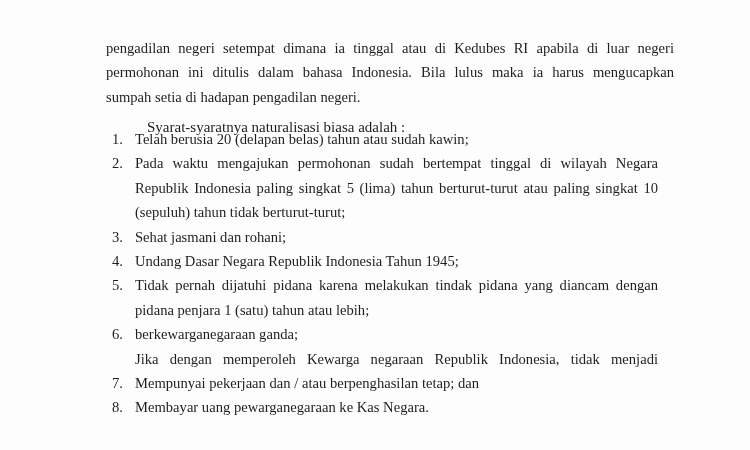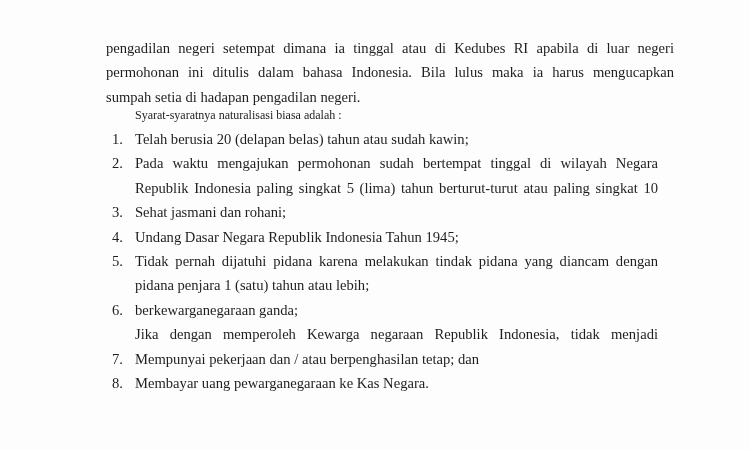--- a/index.html
+++ b/index.html
@@ -33,23 +33,23 @@
     .para {
       top: 20px;
       margin: 16px;
       text-align: justify;
       text-align-last: left;
     }
     .intro {
       position: absolute;
       left: 135px;
       top: 103px;
-      font-size: 12px;
+      font-size: 15px;
       line-height: 24.4px;
-      margin: 0;
+      margin: 12px;
     }
     .req-list {
       position: absolute;
       left: 90px;
       top: 127px;
       width: 568px;
       margin: 0;
       padding: 0;
       list-style: none;
       font-size: 14.6px;
@@ -95,20 +95,21 @@
       <span class="num">1.</span>
       <span class="body">
         <span class="line last">Telah berusia 20 (delapan belas) tahun atau sudah kawin;</span>
       </span>
     </li>
     <li class="req-item">
       <span class="num">2.</span>
       <span class="body">
         <span class="line">Pada waktu mengajukan permohonan sudah bertempat tinggal di wilayah Negara</span>
         <span class="line">Republik Indonesia paling singkat 5 (lima) tahun berturut-turut atau paling singkat  10</span>
+        <span class="line last">(sepuluh) tahun tidak berturut-turut;</span>
       </span>
     </li>
     <li class="req-item">
       <span class="num">3.</span>
       <span class="body">
         <span class="line last">Sehat jasmani dan rohani;</span>
       </span>
     </li>
     <li class="req-item">
       <span class="num">4.</span>

